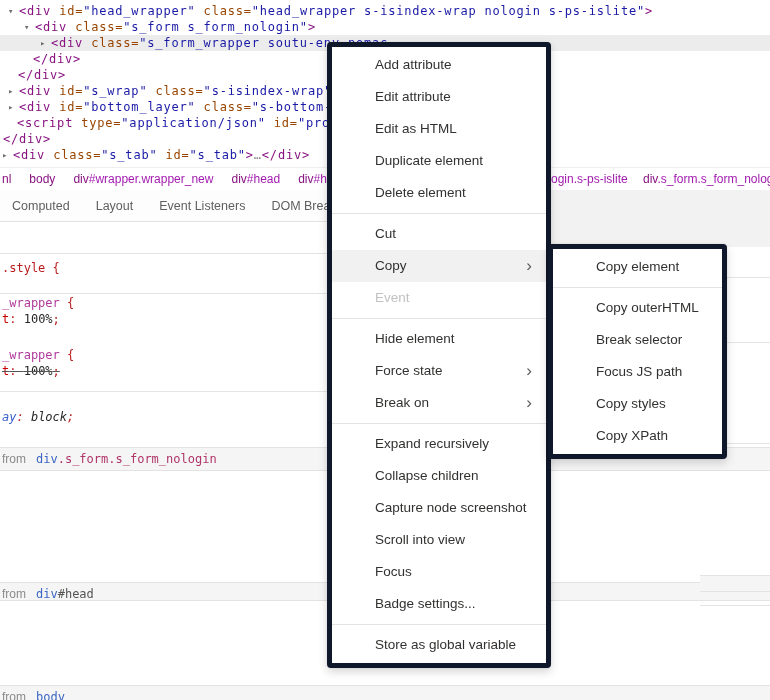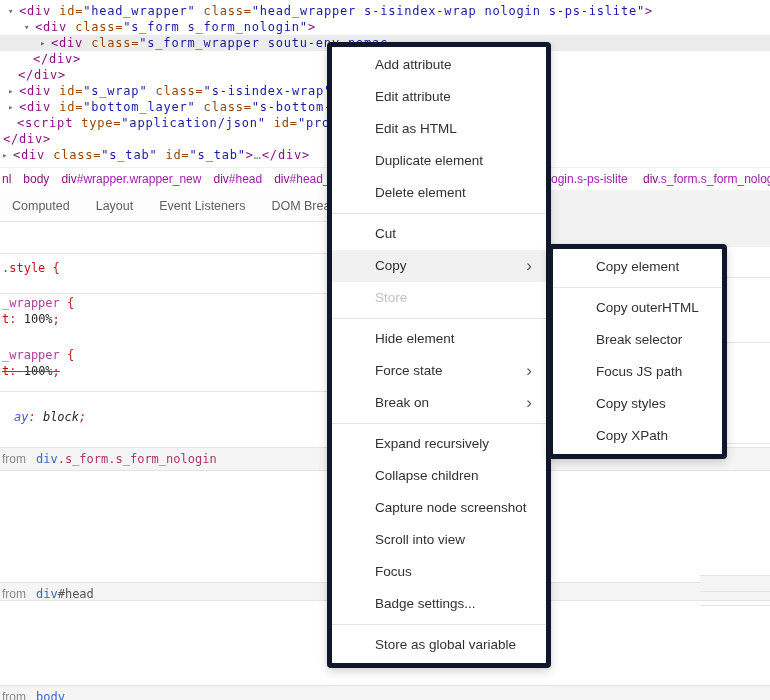--- a/index.html
+++ b/index.html
@@ -10,21 +10,21 @@
             font-family:"DejaVu Sans Mono",monospace;font-size:12px;letter-spacing:.8px;}
   .tree-row{position:absolute;left:0;right:0;height:16px;line-height:16px;white-space:nowrap;}
   .tree-row.selected{background:#ececec;}
   .tw-arrow{position:absolute;top:0;font-size:9px;color:#6e6e6e;letter-spacing:0;}
   .tw-text{position:absolute;top:0;}
   .tag{color:#881280}.attr{color:#994500}.val{color:#1a1aa6}
   .ellipsis{color:#8a8a8a}.plain{color:#b91c1c}
   
   #crumb-bar{position:absolute;left:0;top:167px;width:770px;height:23px;background:#fff;
              border-top:1px solid #f0f0f0;font-size:12px;}
-  #crumb-flow{position:absolute;left:2px;top:0;height:22px;display:flex;gap:12px;align-items:center;white-space:nowrap;}
+  #crumb-flow{position:absolute;left:2px;top:0;height:22px;display:flex;gap:18px;align-items:center;white-space:nowrap;}
   .crumb{cursor:default;white-space:nowrap;}
   .crumb-frag{position:absolute;top:0;height:22px;line-height:22px;white-space:nowrap;}
   .c-tag{color:#881280}.c-rest{color:#a21caf}
   
   #tab-bar{position:absolute;left:0;top:190px;width:770px;height:32px;background:#fdfdfd;
            border-bottom:1px solid #e3e3e3;display:flex;align-items:center;gap:26px;
            padding-left:12px;box-sizing:border-box;font-size:12.5px;color:#5f5f5f;white-space:nowrap;}
   
   #styles-pane{position:absolute;left:0;top:222px;width:770px;height:478px;background:#fff;
                font-family:"DejaVu Sans Mono",monospace;font-size:12px;}
@@ -115,21 +115,21 @@
 
   <div id="styles-pane">
       <div class="s-sep" style="top: 31px; left: 0px; width: 551px;"></div>
       <div class="s-sep" style="top: 71px; left: 0px; width: 551px;"></div>
       <div class="s-sep" style="top: 169px; left: 0px; width: 551px;"></div>
       <div class="s-line" style="top: 39px;"><span class="plain">.style</span><span class="plain"> {</span></div>
       <div class="s-line" style="top: 74px;"><span class="selector">_wrapper</span><span class="plain"> {</span></div>
       <div class="s-line" style="top: 90px;"><span class="prop">t</span><span class="plain">: </span><span class="value">100%</span><span class="plain">;</span></div>
       <div class="s-line" style="top: 126px;"><span class="selector">_wrapper</span><span class="plain"> {</span></div>
       <div class="s-line strike" style="top: 142px;"><span class="prop">t</span><span class="plain">: </span><span class="value">100%</span><span class="plain">;</span></div>
-      <div class="s-line italic" style="top: 188px; margin-left: 12px;"><span class="prop-blue">ay</span><span class="plain">: </span><span class="value">block</span><span class="plain">;</span></div>
+      <div class="s-line italic" style="top: 188px;"><span class="prop-blue">ay</span><span class="plain">: </span><span class="value">block</span><span class="plain">;</span></div>
       <div class="s-band" style="top: 225px; height: 24px; width: 770px;">
         <span class="from">from</span>
         <span class="nodelink"><span class="link-tag">div</span><span class="link-class">.s_form.s_form_nologin</span></span>
       </div>
       <div class="s-band" style="top: 360px; height: 19px; width: 770px;">
         <span class="from">from</span>
         <span class="nodelink"><span class="link-tag">div</span><span class="link-id">#head</span></span>
       </div>
       <div class="s-band" style="top: 463px; height: 40px; width: 770px; border-bottom: none;">
         <span class="from">from</span>
@@ -146,21 +146,21 @@
 
   <div id="context-menu" class="menu">
       <div class="mitem"><span>Add attribute</span></div>
       <div class="mitem"><span>Edit attribute</span></div>
       <div class="mitem"><span>Edit as HTML</span></div>
       <div class="mitem"><span>Duplicate element</span></div>
       <div class="mitem"><span>Delete element</span></div>
       <div class="msep"></div>
       <div class="mitem"><span>Cut</span></div>
       <div class="mitem highlighted"><span>Copy</span><span class="chev">›</span></div>
-      <div class="mitem disabled"><span>Store</span></div>
+      <div class="mitem disabled"><span>Event</span></div>
       <div class="msep"></div>
       <div class="mitem"><span>Hide element</span></div>
       <div class="mitem"><span>Force state</span><span class="chev">›</span></div>
       <div class="mitem"><span>Break on</span><span class="chev">›</span></div>
       <div class="msep"></div>
       <div class="mitem"><span>Expand recursively</span></div>
       <div class="mitem"><span>Collapse children</span></div>
       <div class="mitem"><span>Capture node screenshot</span></div>
       <div class="mitem"><span>Scroll into view</span></div>
       <div class="mitem"><span>Focus</span></div>

